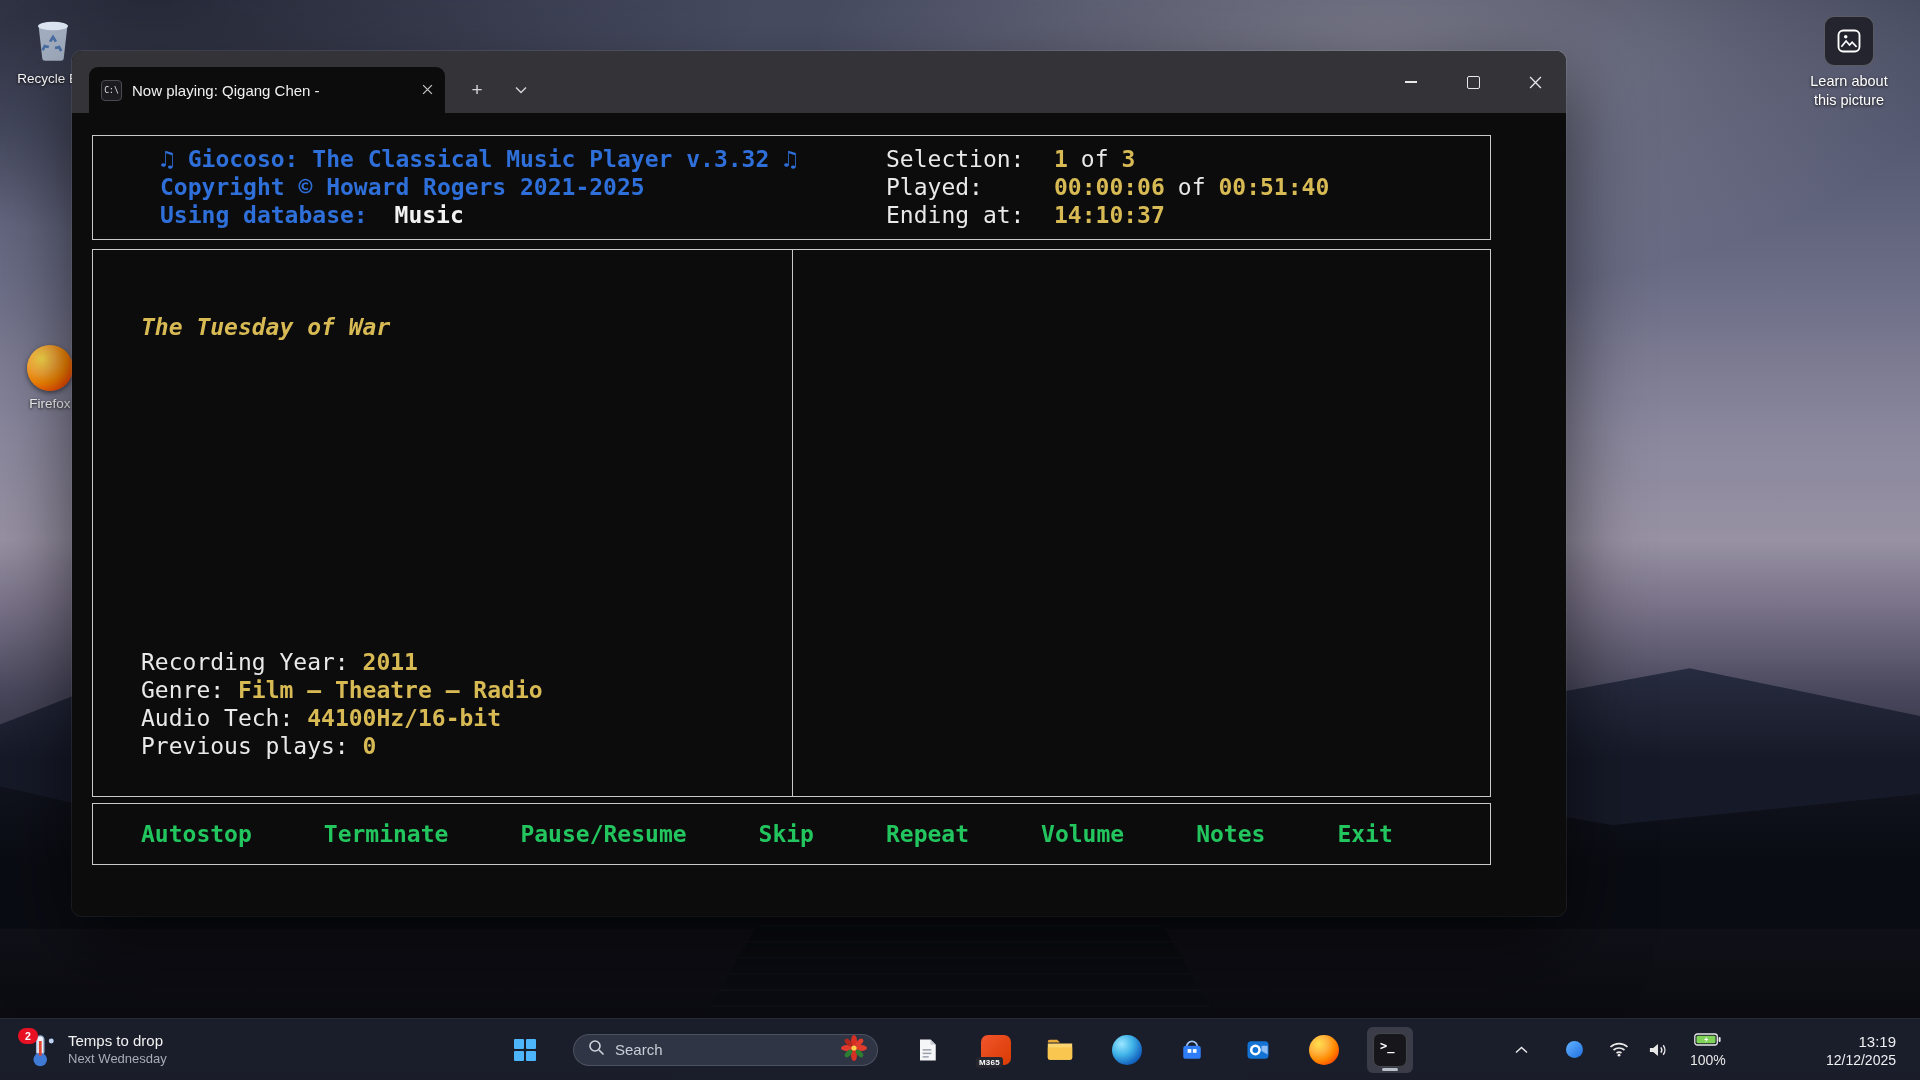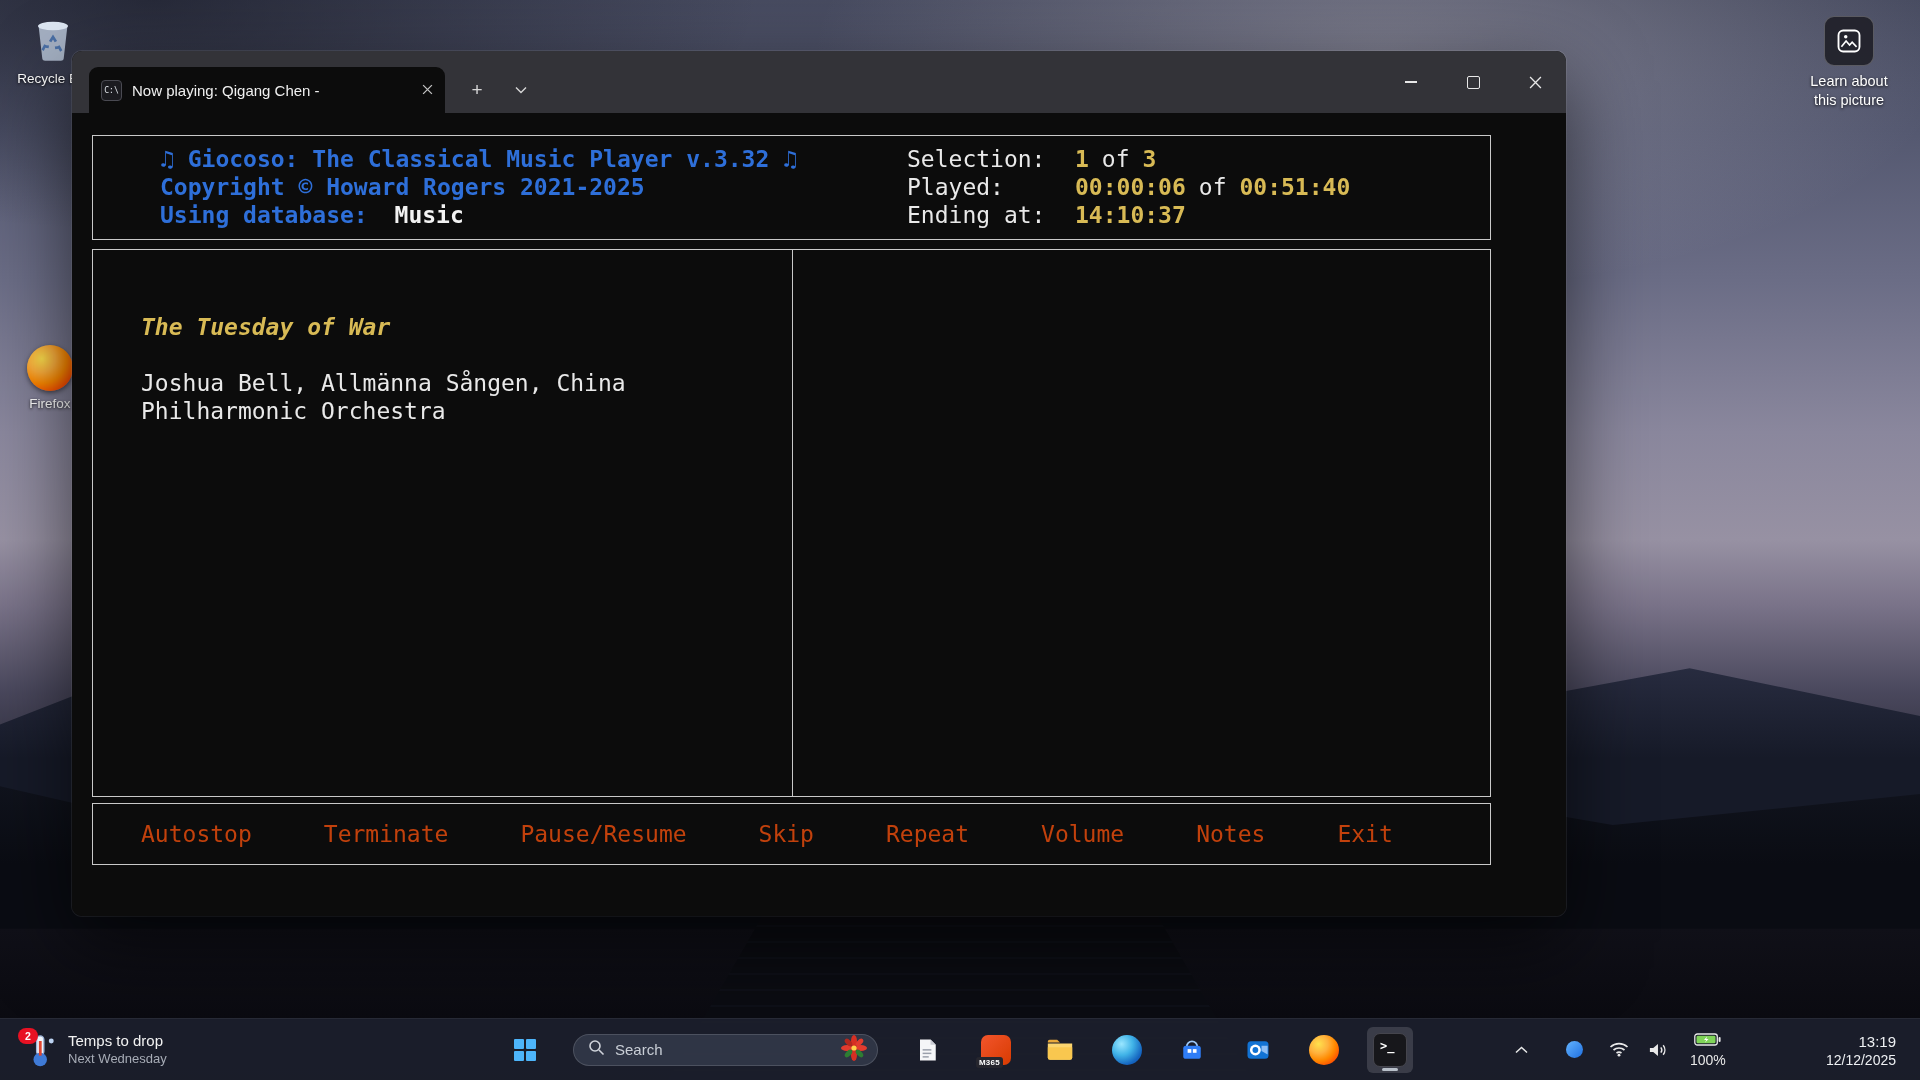--- a/index.html
+++ b/index.html
@@ -56,31 +56,31 @@
              font-family:"DejaVu Sans Mono","DejaVu Sans",monospace;
              font-size:23px;line-height:28px;color:#e9e9e9;}
   .gbox{position:absolute;left:20px;width:1399px;border:1px solid #c9c9c9;box-sizing:border-box;}
   .g-header{top:22px;height:105px;}
   .g-main{top:136px;height:548px;}
   .g-menu{top:690px;height:62px;display:flex;align-items:center;padding-left:48px;gap:72px;}
   .hdr-left{padding:9px 0 0 48px;}
   .blue{color:#2e6fd9;font-weight:700;margin-left:19px;}
   .yv{color:#d8ba55;font-weight:700;}
   .wv{color:#f2f2f2;font-weight:700;}
-  .hdr-right{position:absolute;left:793px;top:9px;margin-left:21px;}
+  .hdr-right{position:absolute;left:793px;top:9px;}
   .hrow .hlabel{display:inline-block;width:168px;}
   .mid{padding:0 13px;color:#e9e9e9;font-weight:400;}
   .g-left{position:absolute;left:0;top:0;bottom:0;width:700px;border-right:1px solid #c9c9c9;box-sizing:border-box;}
   .np{margin:36px 0 0 48px;}
   .gap27{height:27px;}
   .gap28{height:28px;}
   .work{color:#d8ba55;font-weight:700;font-style:italic;}
   .performers{max-width:600px;}
   .meta{position:absolute;left:48px;bottom:36px;}
-  .menu-item{color:#c2410c;font-weight:400;cursor:pointer;}
+  .menu-item{color:#22c55e;font-weight:700;cursor:pointer;}
 
   
   .taskbar{position:absolute;left:0;right:0;bottom:0;height:61px;z-index:20;
            background:rgba(28,32,44,.92);border-top:1px solid rgba(255,255,255,.06);}
   .tb-abs{position:absolute;top:50%;transform:translateY(-50%);}
   .weather{left:14px;display:flex;align-items:center;gap:10px;padding:4px 8px;border-radius:6px;}
   .w-ico{position:relative;width:36px;height:36px;}
   .badge{position:absolute;left:-4px;top:-4px;min-width:16px;height:16px;border-radius:8px;background:#e81123;
          color:#fff;font-size:10.5px;font-weight:700;display:flex;align-items:center;justify-content:center;padding:0 2px;}
   .w-l1{font-size:15px;color:#f2f2f2;line-height:18px;}
@@ -206,21 +206,26 @@
           </div>
         </div>
       </div>
 
       <div class="gbox g-main">
         <div class="g-left">
           <div class="np">
             <div class="gap27"></div>
             <div><span class="work">The Tuesday of War</span></div>
             <div class="gap28"></div>
-            <div class="performers">Joshua Bell, Allmänna Sången, China Philharmonic Orchestra</div>
+          </div>
+          <div class="meta">
+            <div><span>Recording Year:</span> <span class="yv">2011</span></div>
+            <div><span>Genre:</span> <span class="yv">Film – Theatre – Radio</span></div>
+            <div><span>Audio Tech:</span> <span class="yv">44100Hz/16-bit</span></div>
+            <div><span>Previous plays:</span> <span class="yv">0</span></div>
           </div>
         </div>
       </div>
 
       <div class="gbox g-menu">
         <span class="menu-item">Autostop</span>
         <span class="menu-item">Terminate</span>
         <span class="menu-item">Pause/Resume</span>
         <span class="menu-item">Skip</span>
         <span class="menu-item">Repeat</span>

